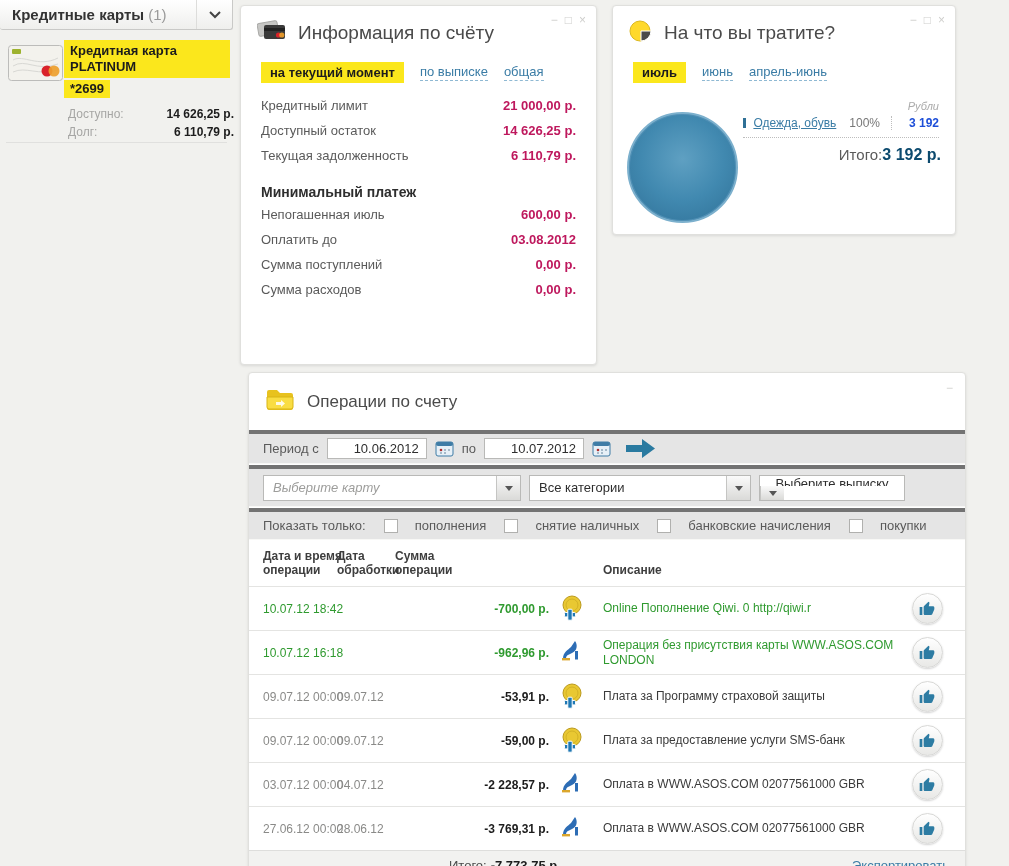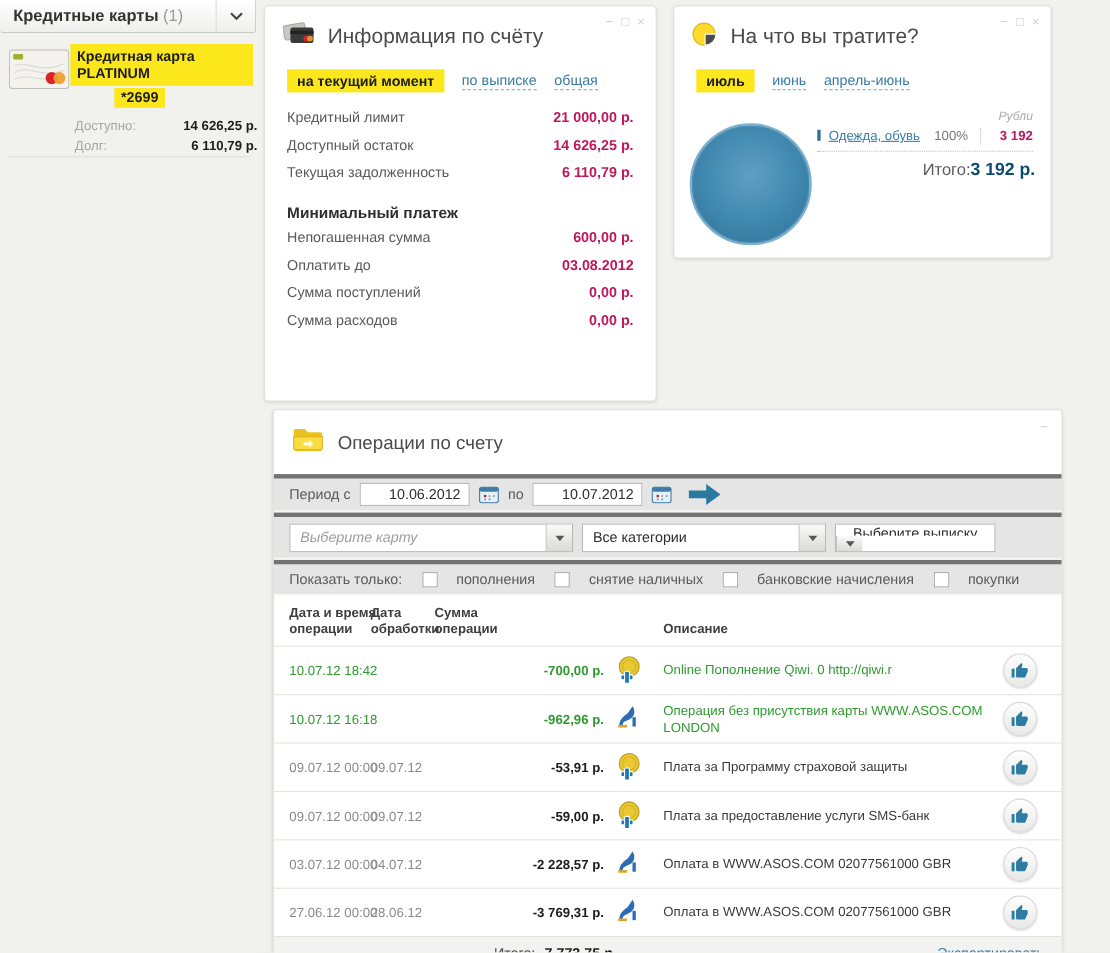--- a/index.html
+++ b/index.html
@@ -13,21 +13,21 @@
   .sb-title { flex:1; padding-left:12px; font-size:15px; font-weight:bold; color:#333; white-space:nowrap; }
   .sb-count { color:#9a9a9a; font-weight:normal; }
   .sb-chevron { width:36px; align-self:stretch; display:flex; align-items:center; justify-content:center;
     border-left:1px solid #dddddb; cursor:pointer; }
   .sb-card { position:absolute; left:0; top:40px; width:233px; }
   .card-thumb { position:absolute; left:8px; top:4px; }
   .sb-card-info { margin-left:64px; }
   .sb-card-name { display:block; background:#fbe71c; font-weight:bold; font-size:13px; line-height:16px;
     padding:3px 6px; width:166px; color:#1c1c1c; }
   .sb-card-num { display:inline-block; background:#fbe71c; font-weight:bold; font-size:13px;
-    padding:1px 6px 2px; margin-top:2px; color:#1c1c1c;margin-left:40px; }
+    padding:1px 6px 2px; margin-top:2px; color:#1c1c1c; }
   .sb-rows { margin-top:8px; }
   .sb-row { display:flex; justify-content:space-between; width:166px; margin:2px 0 0 4px; font-size:12px; line-height:16px; }
   .sb-row .lab { color:#a6a6a4; }
   .sb-row .val { font-weight:bold; color:#1c1c1c; }
   .sb-divider { position:absolute; left:6px; top:142px; width:221px; border-top:1px solid #e0e0de; }
 
   
   .panel { position:absolute; background:#fff; border:1px solid #e0e0dd; border-radius:4px;
     box-shadow:0 1px 3px rgba(0,0,0,.10); }
   .win-controls { position:absolute; top:8px; right:10px; display:flex; gap:7px; }
@@ -51,21 +51,21 @@
   .pie { position:absolute; left:14px; top:106px; width:111px; height:111px; border-radius:50%;
     background:radial-gradient(circle at 50% 42%, #5fa0c2 0%, #4189b0 50%, #2f7096 100%);
     border:2px solid #7cb0cd; box-shadow:inset 0 0 0 1px #4f8fb5; cursor:pointer; }
   .rubli { position:absolute; top:94px; right:16px; width:70px; text-align:right; font-style:italic;
     color:#ababab; font-size:11px; }
   .legend { position:absolute; top:110px; right:16px; display:flex; align-items:center; font-size:12px;
     padding-bottom:7px; border-bottom:1px dotted #bdbdbd; }
   .lg-marker { width:3px; height:10px; background:#2f7096; margin-right:7px; }
   .lg-link { color:#3a7ca5; text-decoration:underline; cursor:pointer; white-space:nowrap; }
   .lg-pct { color:#777; margin-left:13px; }
-  .lg-val { font-weight:bold; color:#be185d; border-left:1px dotted #bdbdbd; margin-left:11px;
+  .lg-val { font-weight:bold; color:#1d4ed8; border-left:1px dotted #bdbdbd; margin-left:11px;
     padding-left:12px; width:48px; text-align:right; }
   .sp-total { position:absolute; top:140px; right:14px; font-size:15px; color:#5a5a5a; }
   .sp-total b { font-size:16px; color:#0c4a6e; margin-left:0; }
 
   
   .panel-ops { left:248px; top:372px; width:718px; }
   .ops-header { position:relative; display:flex; align-items:center; gap:12px; padding:15px 16px 14px; }
   .ops-header .p-title { font-size:17px; }
   .ops-min { position:absolute; top:8px; right:12px; color:#d2d2d0; font-size:12px; cursor:pointer; }
   .ops-row { background:#e5e5e5; border-top:4px solid #737373; border-bottom:1px solid #f8f8f6;
@@ -188,21 +188,21 @@
       <div class="info-row">
         <span class="lab">Доступный остаток</span>
         <span class="val">14 626,25 р.</span>
       </div>
       <div class="info-row">
         <span class="lab">Текущая задолженность</span>
         <span class="val">6 110,79 р.</span>
       </div>
       <div class="info-section">Минимальный платеж</div>
       <div class="info-row">
-        <span class="lab">Непогашенная сумма</span>
+        <span class="lab">Непогашенная июль</span>
         <span class="val">600,00 р.</span>
       </div>
       <div class="info-row">
         <span class="lab">Оплатить до</span>
         <span class="val">03.08.2012</span>
       </div>
       <div class="info-row">
         <span class="lab">Сумма поступлений</span>
         <span class="val">0,00 р.</span>
       </div>

